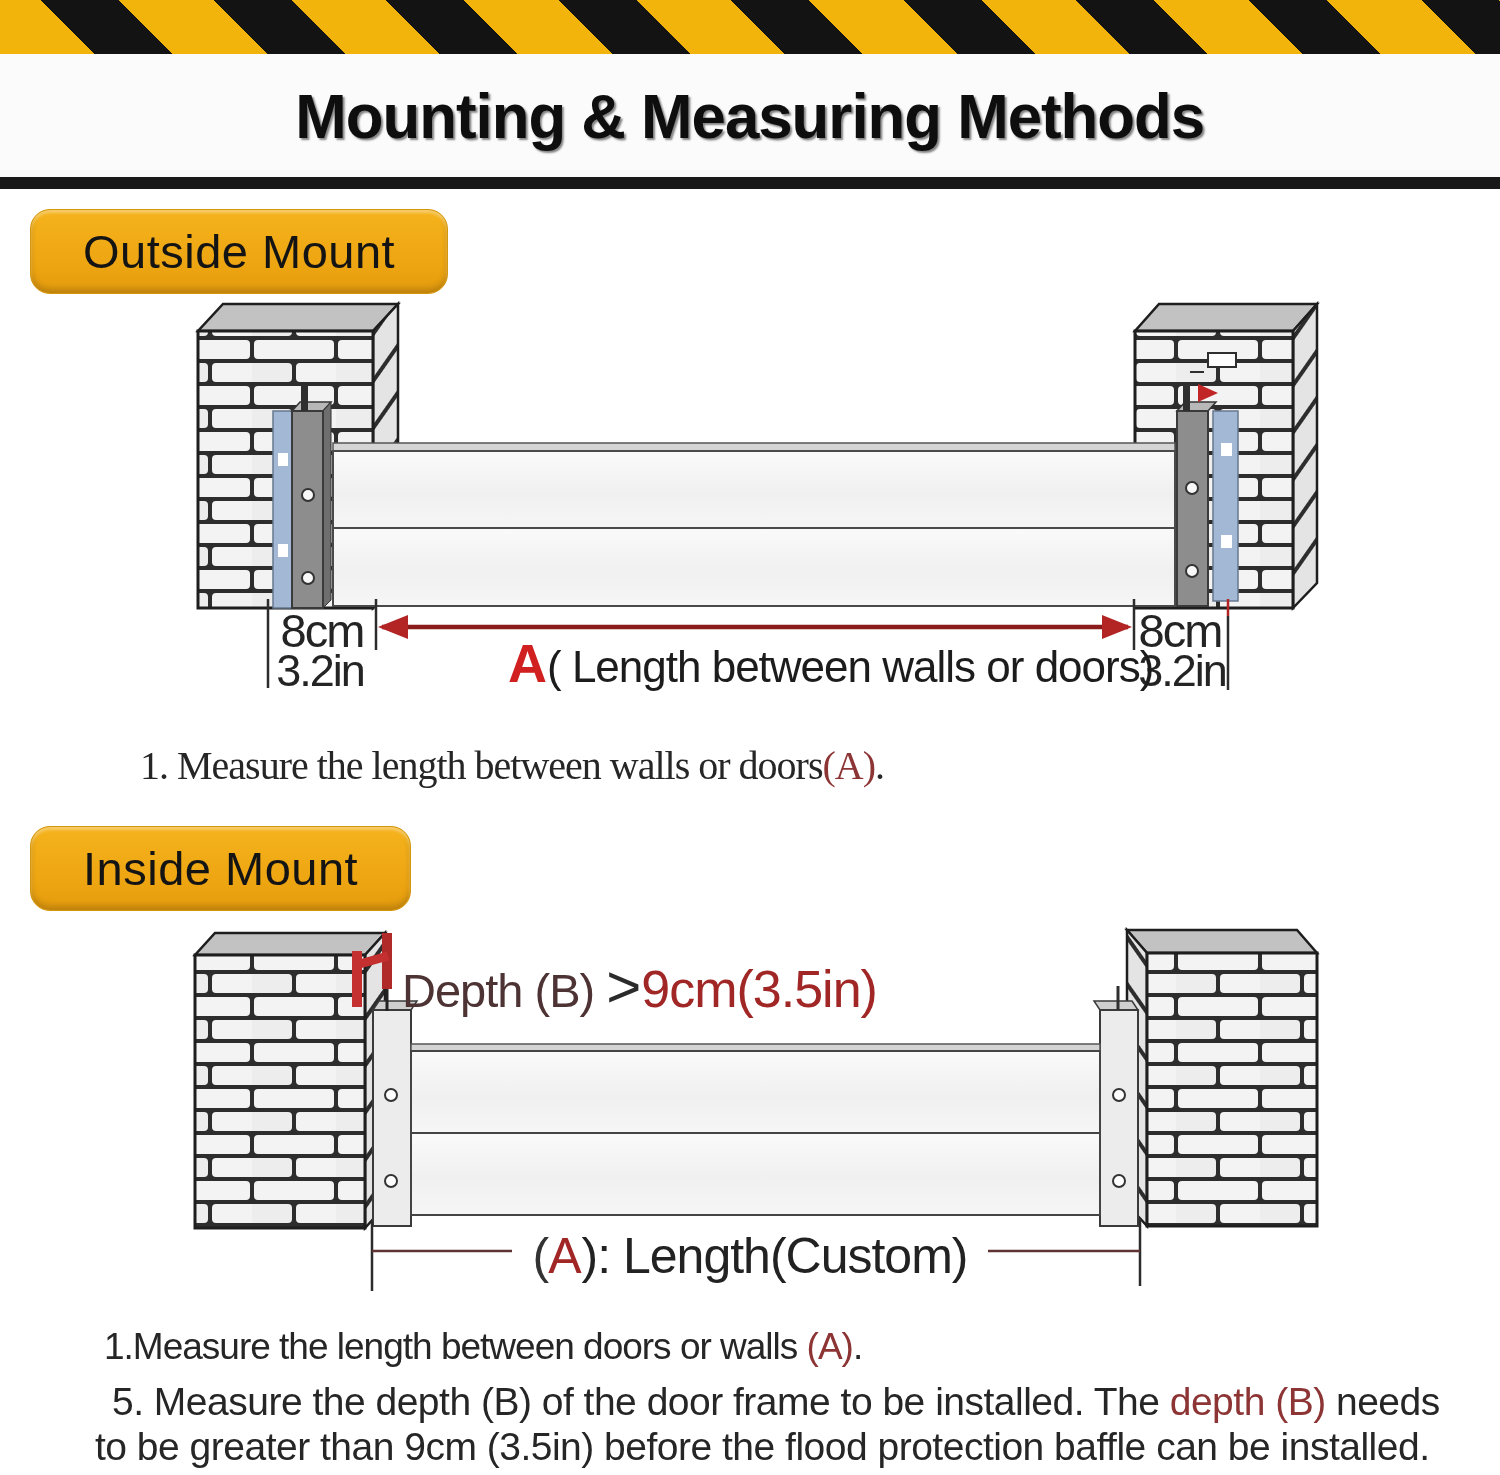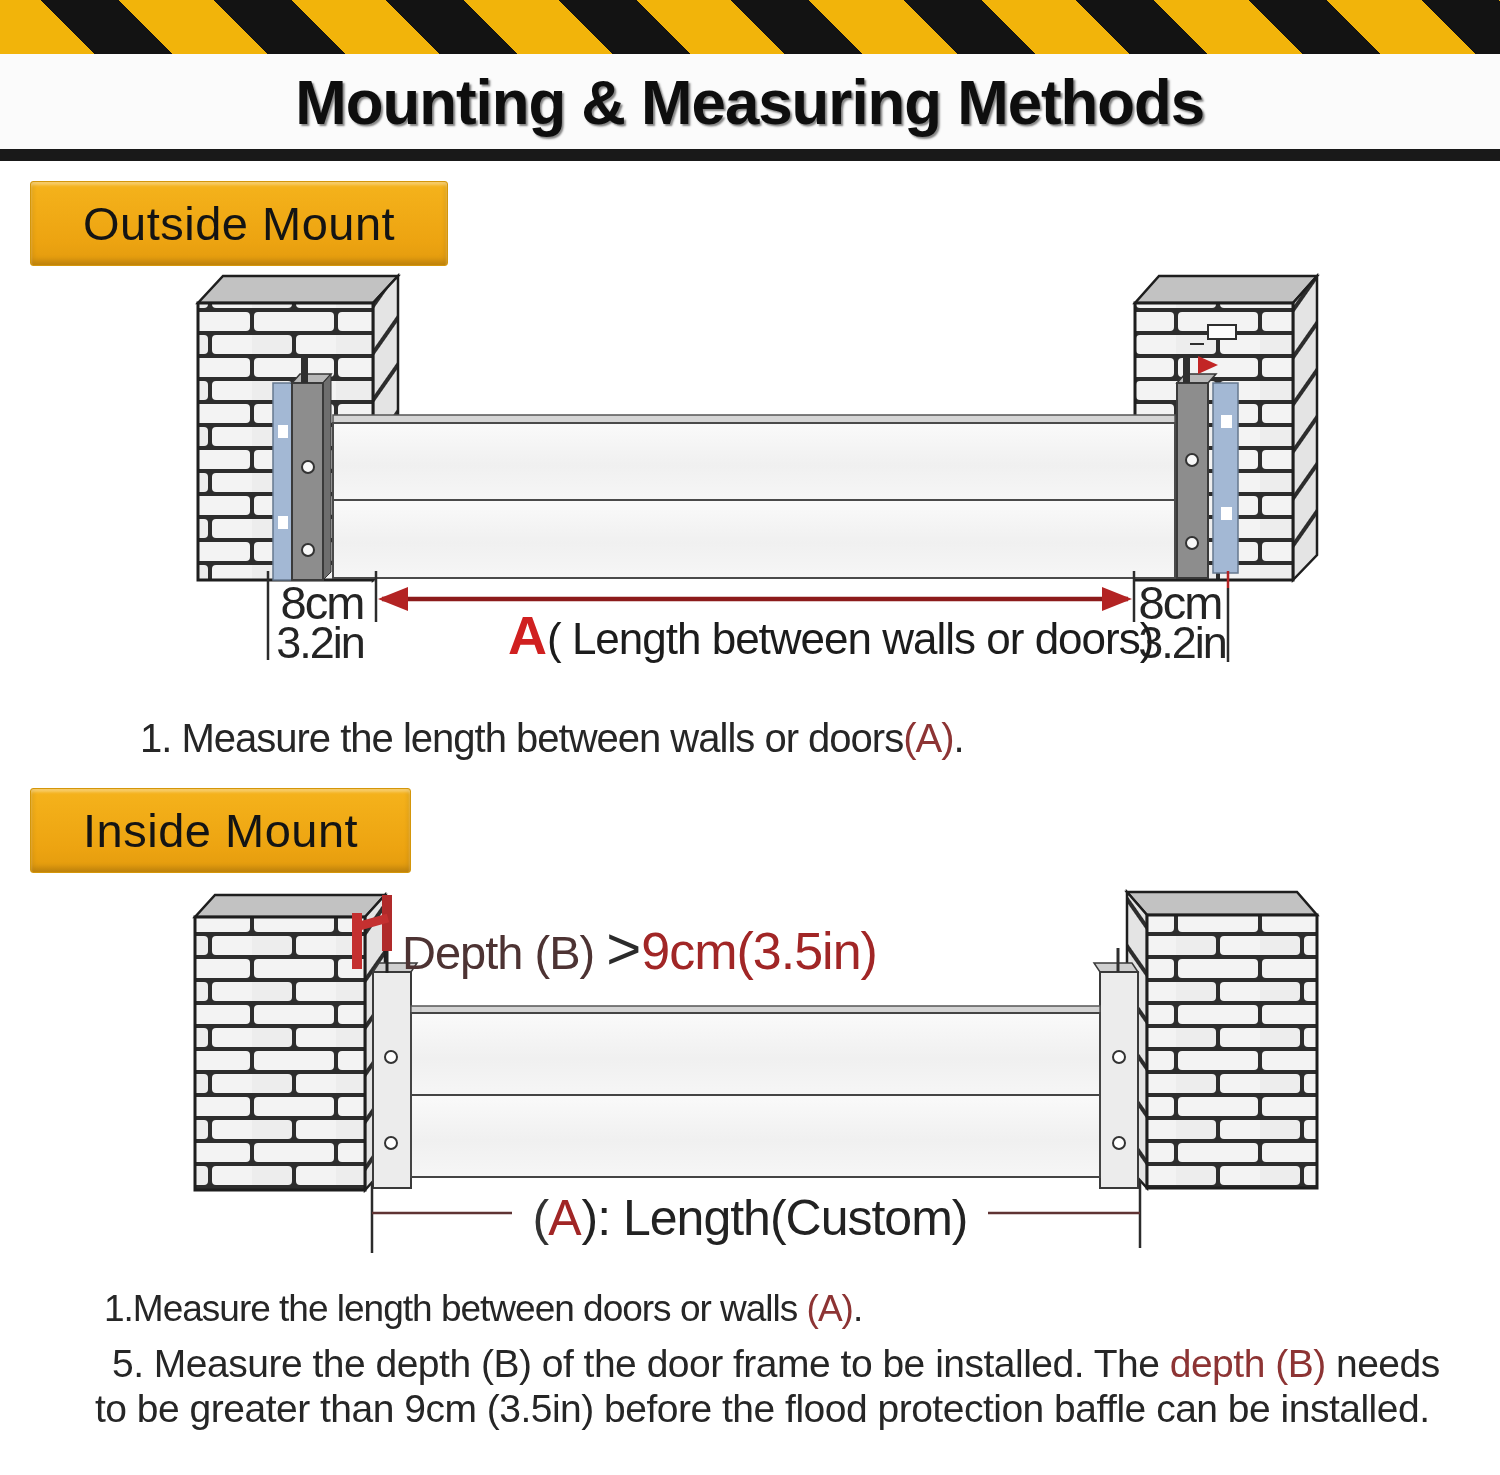--- a/index.html
+++ b/index.html
@@ -3,38 +3,38 @@
 <meta charset="utf-8">
 <style>
   html,body { margin:0; padding:0; }
   body {
     width:1500px; height:1475px; overflow:hidden; background:#ffffff;
     font-family:"Liberation Sans", sans-serif;
   }
   
   .stripes { height:54px;
     background:repeating-linear-gradient(45deg,#f2b40a 0 67px,#131313 67px 122px); }
-  .titleband { height:95px; background:#fbfbfb; display:flex; align-items:center;
+  .titleband { height:123px; background:#fbfbfb; display:flex; align-items:center;
     justify-content:center; }
   .title { font-size:63px; font-weight:700; letter-spacing:-1px; color:#0e0e0e;
     text-shadow:2px 2px 2px rgba(110,110,110,.85); transform:scaleX(.98); white-space:nowrap; }
   .blackbar { height:12px; background:#191919; }
   
   .badge { display:inline-block; margin:20px 0 0 30px;
     background:linear-gradient(180deg,#f5b31c 0%,#eda411 70%,#e39b0e 100%);
-    border:1px solid #d4960a; border-radius:3px; padding:14px 52px;
+    border:1px solid #d4960a; border-radius:20px; padding:14px 52px;
     font-size:47px; font-weight:500; color:#141414; letter-spacing:.5px;
     box-shadow:inset 0 3px 3px rgba(255,255,255,.35), inset 0 -4px 6px rgba(0,0,0,.18); }
   .badge2 { margin-top:16px; }
   
   svg { display:block; }
   svg text { font-family:"Liberation Sans", sans-serif; }
   
   .ins { font-size:40px; color:#262626; letter-spacing:-1px; }
-  .ins-out { margin:10px 0 6px 140px; line-height:56px; }
+  .ins-out { margin:10px 0 16px 140px; line-height:56px;font-family:Liberation Serif, serif; }
   .red { color:#8d3434; }
   .ins-in1 { margin:8px 0 0 104px; line-height:48px; font-size:37px; }
   .ins-in2 { margin:8px 0 0 112px; line-height:45px; font-size:39px; letter-spacing:-.5px; }
   .ins-in3 { margin:0 0 0 95px; line-height:45px; font-size:39px; letter-spacing:-.5px; }
 </style>
 </head>
 <body>
 
 
 

